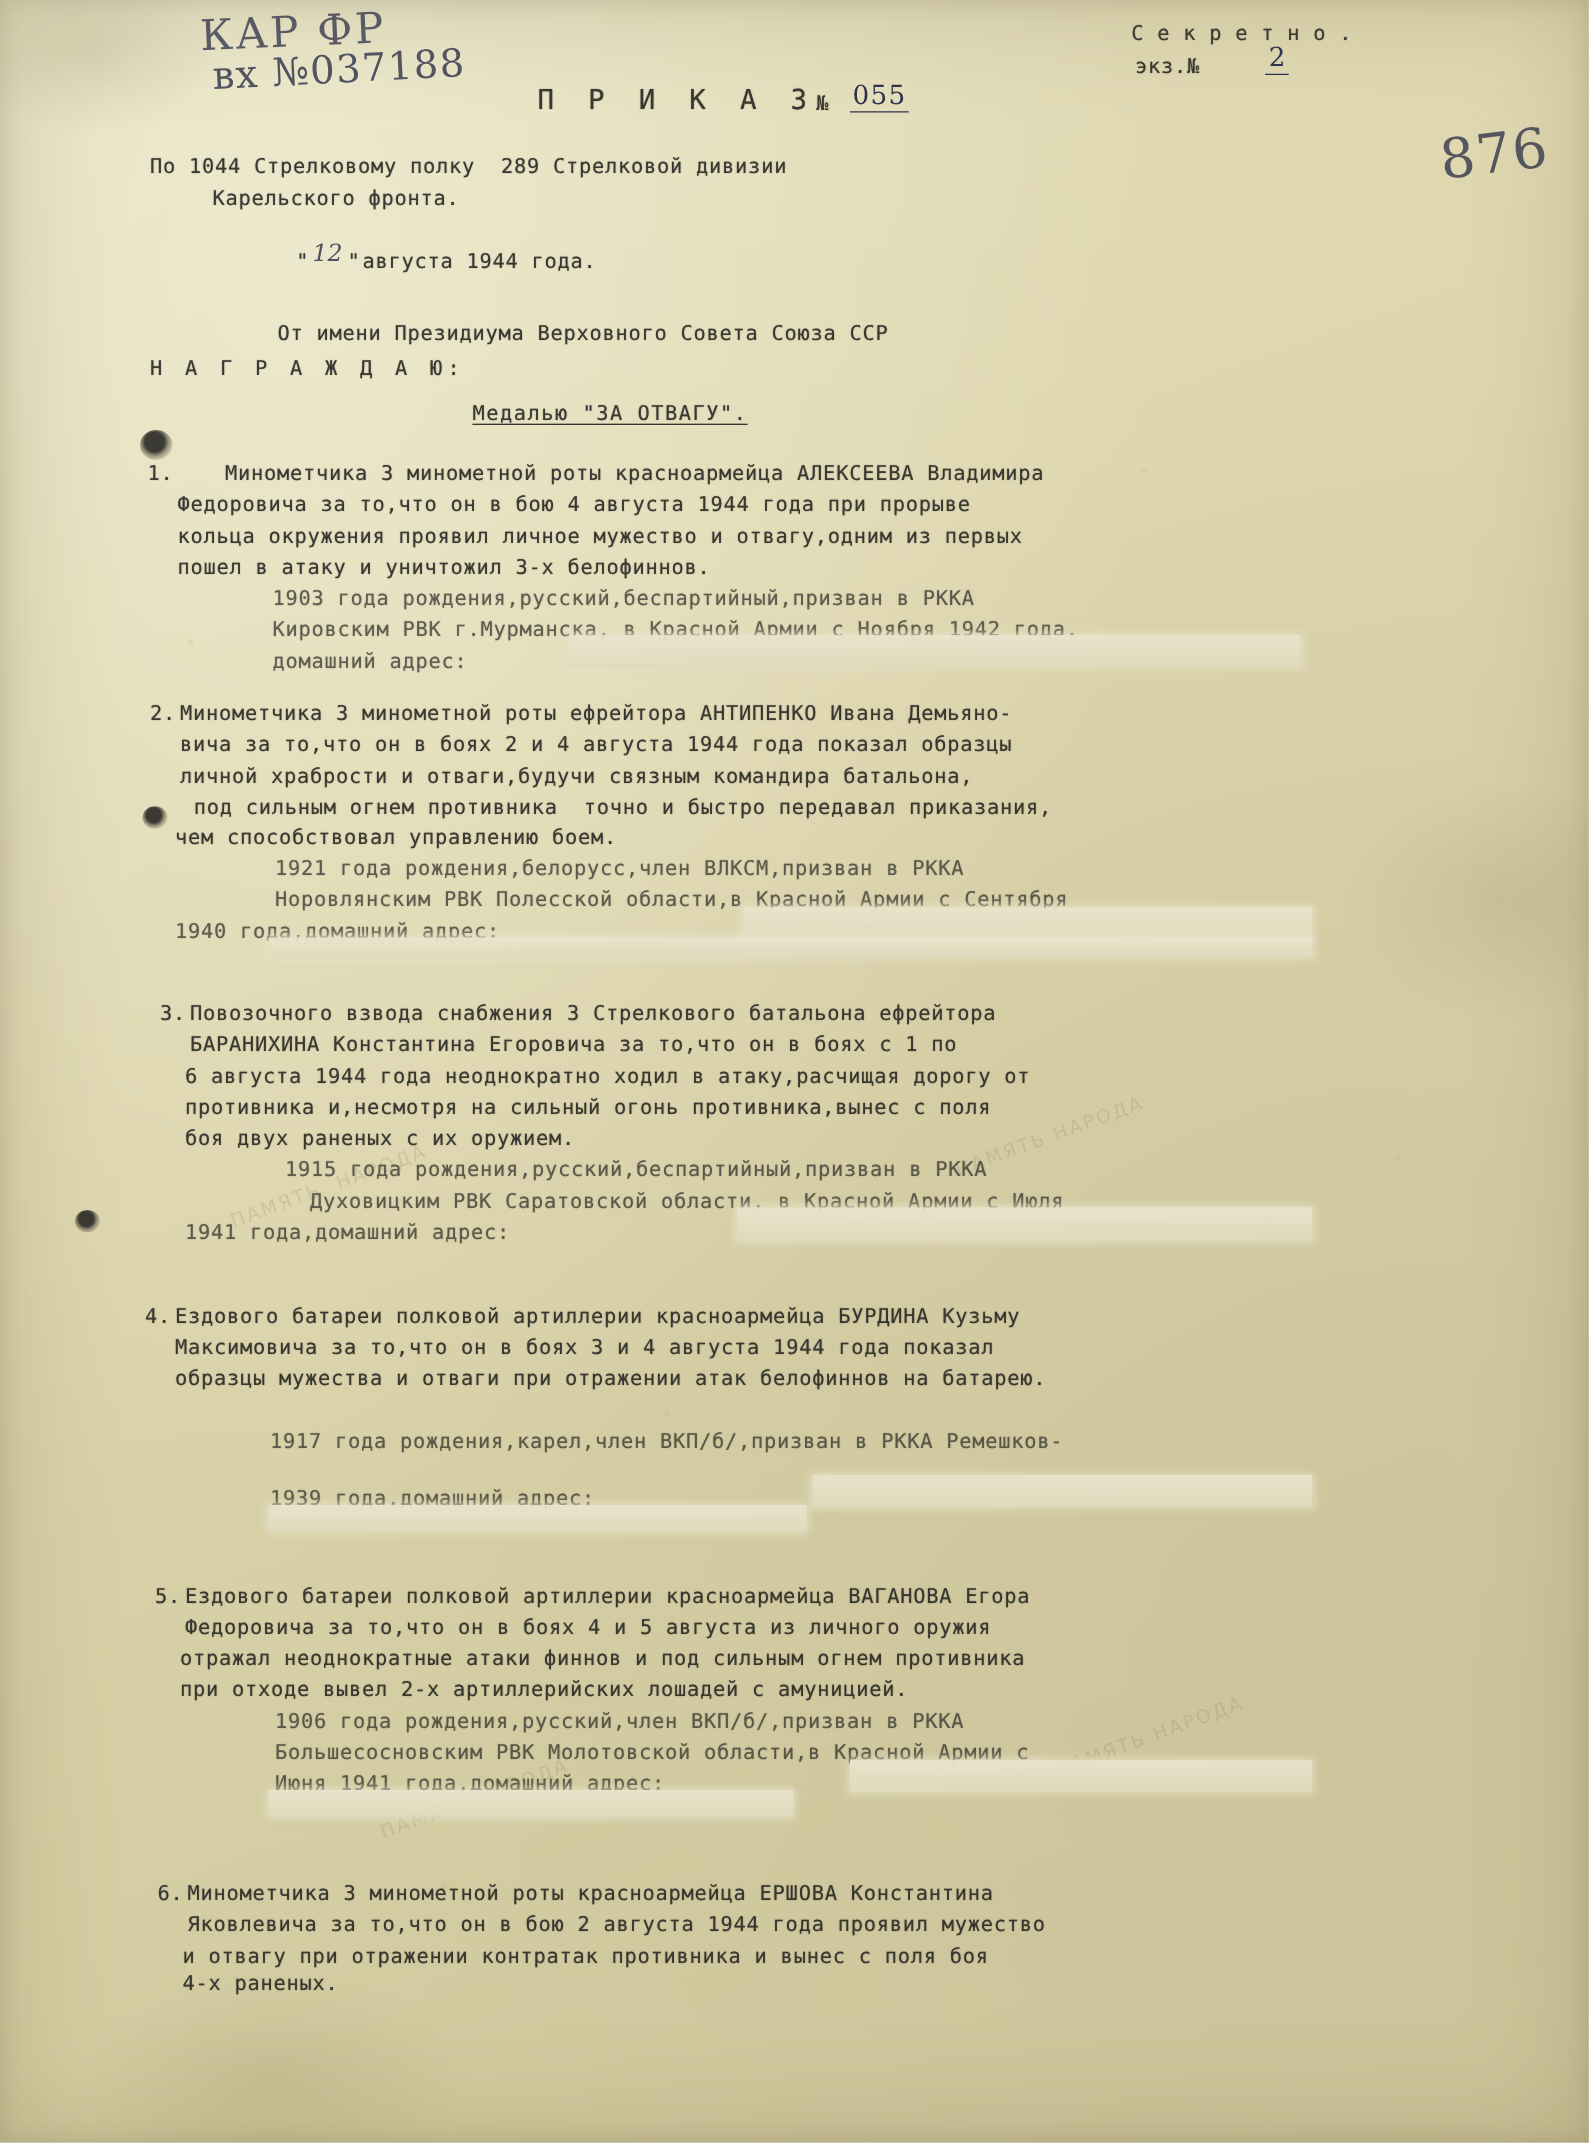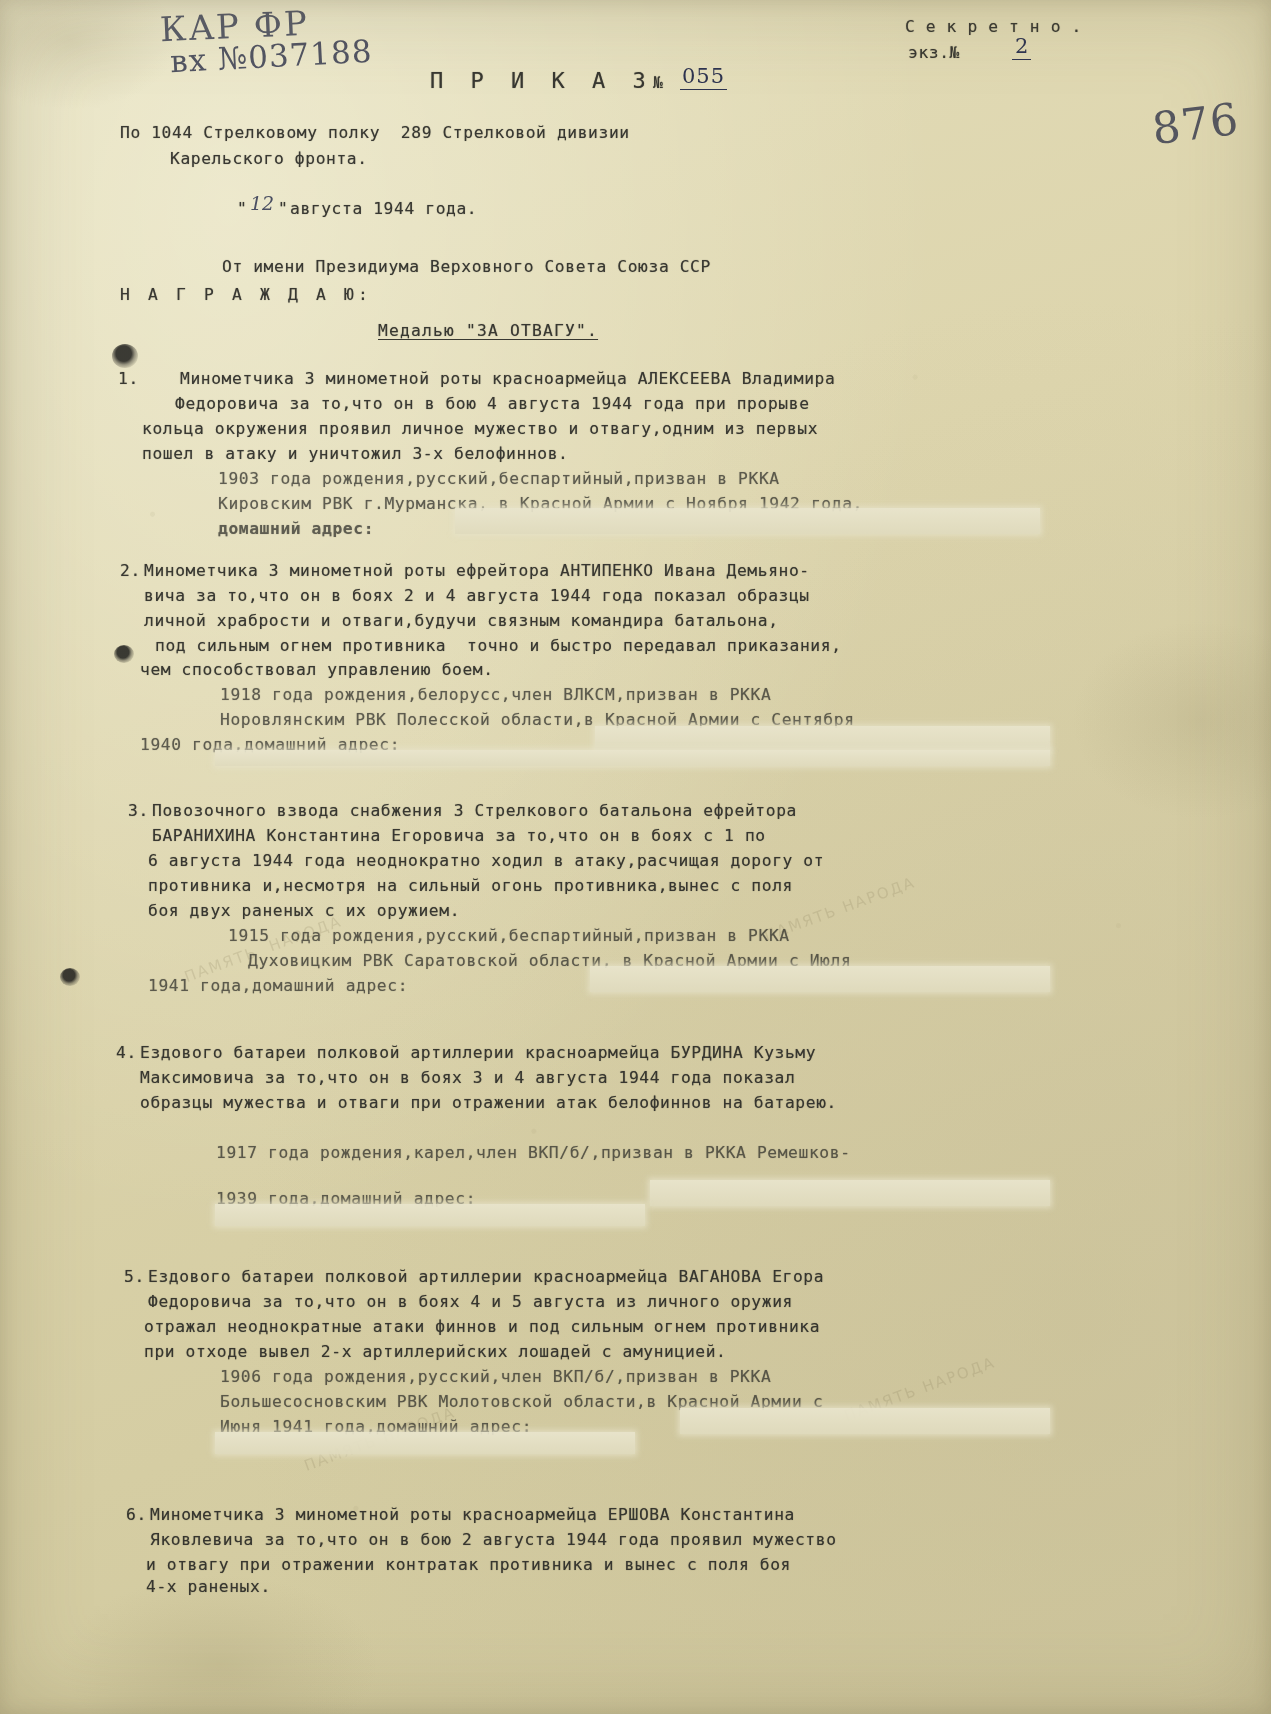--- a/index.html
+++ b/index.html
@@ -189,35 +189,35 @@
   <div class="tw" style="left:278px; top:196px;">"</div>
   <div class="tw" style="left:290px; top:196px;">августа 1944 года.</div>
 
   <div class="tw" style="left:222px; top:254px;">От имени Президиума Верховного Совета Союза ССР</div>
   <div class="tw spaced" style="left:120px; top:282px;">Н А Г Р А Ж Д А Ю:</div>
 
   <div class="tw u" style="left:378px; top:318px; letter-spacing:1.2px;">Медалью "ЗА ОТВАГУ".</div>
 
   <div class="tw" style="left:118px; top:366px;">1.</div>
   <div class="tw" style="left:142px; top:366px;margin-left:38px;">Минометчика 3 минометной роты красноармейца АЛЕКСЕЕВА Владимира</div>
-  <div class="tw" style="left:142px; top:391px;margin-left:33px;">Федоровича за то,что он в бою 4 августа 1944 года при прорыве</div>
+  <div class="tw" style="left:142px; top:391px;">Федоровича за то,что он в бою 4 августа 1944 года при прорыве</div>
   <div class="tw" style="left:142px; top:416px;">кольца окружения проявил личное мужество и отвагу,одним из первых</div>
   <div class="tw" style="left:142px; top:441px;">пошел в атаку и уничтожил 3-х белофиннов.</div>
   <div class="tw faint" style="left:218px; top:466px;">1903 года рождения,русский,беспартийный,призван в РККА</div>
   <div class="tw faint" style="left:218px; top:491px;">Кировским РВК г.Мурманска, в Красной Армии с Ноября 1942 года,</div>
-  <div class="tw faint" style="left:218px; top:516px;font-weight:bold;">домашний адрес:</div>
+  <div class="tw faint" style="left:218px; top:516px;">домашний адрес:</div>
   <div class="redact" style="left:455px; top:508px; width:585px; height:26px;"></div>
 
   <div class="tw" style="left:120px; top:558px;">2.</div>
   <div class="tw" style="left:144px; top:558px;">Минометчика 3 минометной роты ефрейтора АНТИПЕНКО Ивана Демьяно-</div>
   <div class="tw" style="left:144px; top:583px;">вича за то,что он в боях 2 и 4 августа 1944 года показал образцы</div>
   <div class="tw" style="left:144px; top:608px;">личной храбрости и отваги,будучи связным командира батальона,</div>
   <div class="tw" style="left:155px; top:633px;">под сильным огнем противника  точно и быстро передавал приказания,</div>
   <div class="tw" style="left:140px; top:657px;">чем способствовал управлению боем.</div>
-  <div class="tw faint" style="left:220px; top:682px;">1918 года рождения,белорусс,член ВЛКСМ,призван в РККА</div>
+  <div class="tw faint" style="left:220px; top:682px;">1921 года рождения,белорусс,член ВЛКСМ,призван в РККА</div>
   <div class="tw faint" style="left:220px; top:707px;">Норовлянским РВК Полесской области,в Красной Армии с Сентября</div>
   <div class="tw faint" style="left:140px; top:732px;">1940 года,домашний адрес:</div>
   <div class="redact" style="left:595px; top:726px; width:455px; height:26px;"></div>
   <div class="redact" style="left:215px; top:750px; width:835px; height:16px;"></div>
 
   <div class="tw" style="left:128px; top:798px;">3.</div>
   <div class="tw" style="left:152px; top:798px;">Повозочного взвода снабжения 3 Стрелкового батальона ефрейтора</div>
   <div class="tw" style="left:152px; top:823px;">БАРАНИХИНА Константина Егоровича за то,что он в боях с 1 по</div>
   <div class="tw" style="left:148px; top:848px;">6 августа 1944 года неоднократно ходил в атаку,расчищая дорогу от</div>
   <div class="tw" style="left:148px; top:873px;">противника и,несмотря на сильный огонь противника,вынес с поля</div>

